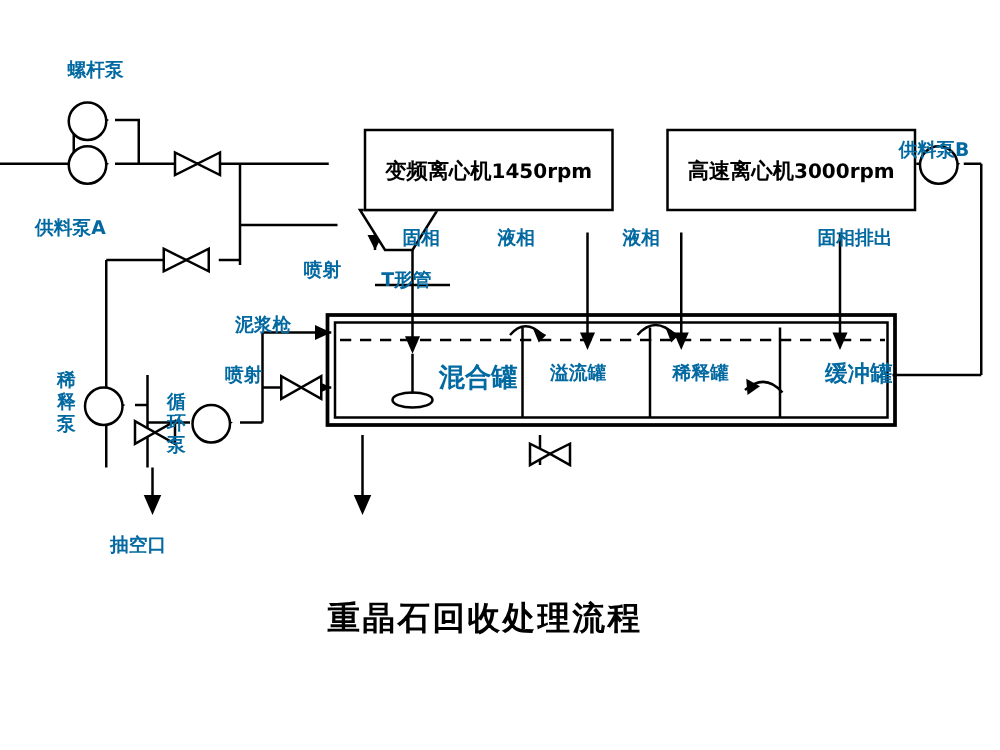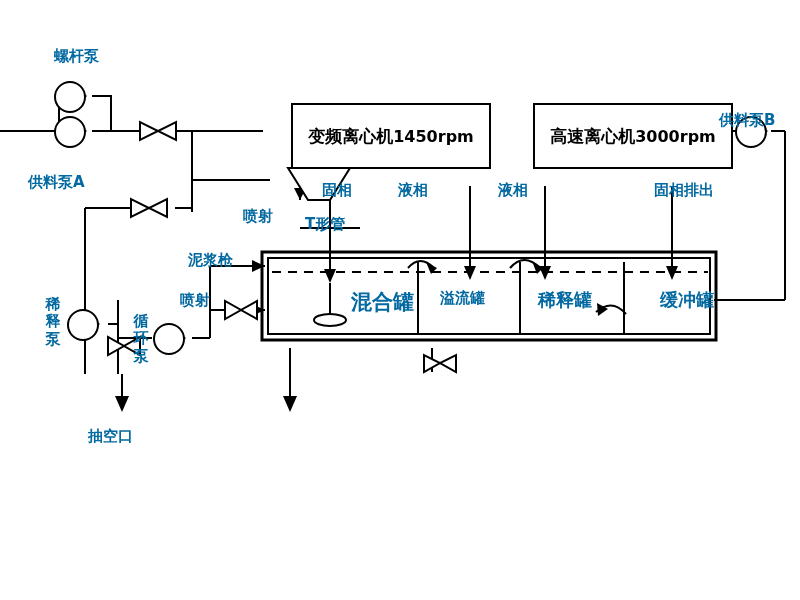--- a/index.html
+++ b/index.html
@@ -227,21 +227,22 @@
   <div class="lbl" style="left:305px; top:216px; font-size:15px;">T形管</div>
 
   <div class="lbl" style="left:188px; top:252px; font-size:15px;">泥浆枪</div>
 
   <div class="lbl" style="left:180px; top:292px; font-size:15px;">喷射</div>
 
   <div class="lbl" style="left:338px; top:290px; font-size:21px;margin-left:13px;">混合罐</div>
 
   <div class="lbl" style="left:440px; top:290px; font-size:15px;">溢流罐</div>
 
-  <div class="lbl" style="left:538px; top:290px; font-size:18px;">稀释罐</div>
+  <div class="lbl" style="left:538px; top:290px; font-size:15px;">稀释罐</div>
 
   <div class="lbl" style="left:660px; top:290px; font-size:18px;">缓冲罐</div>
 
   <div class="lbl" style="left:88px; top:428px; font-size:15px;">抽空口</div>
 
 
+  <div class="title" style="left:262px; top:477px; font-size:26px;">重晶石回收处理流程</div>
 
 </div>
 
 </body></html>

